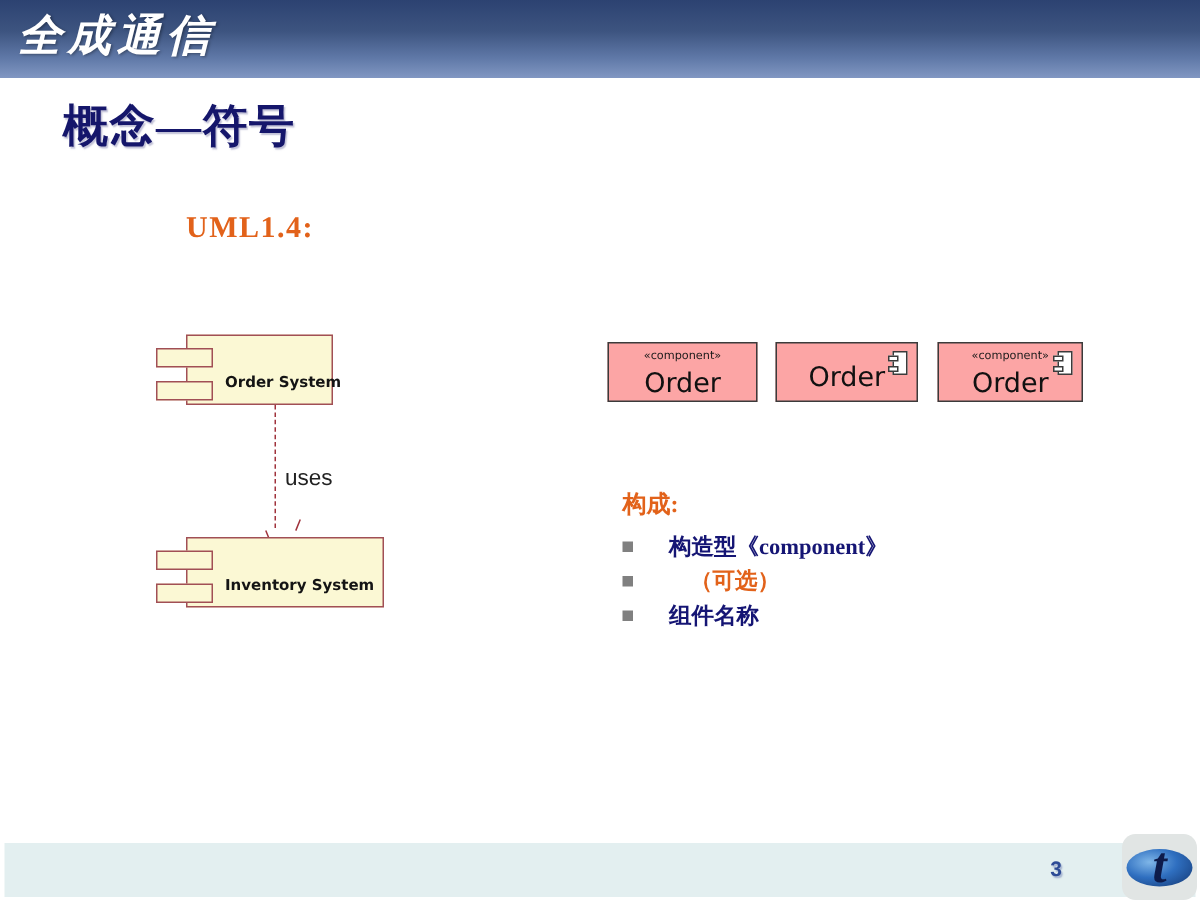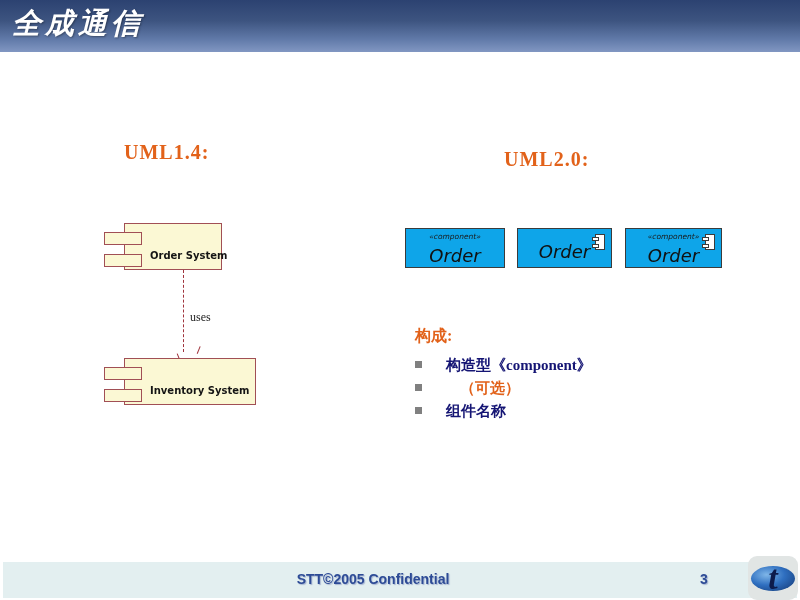--- a/index.html
+++ b/index.html
@@ -120,35 +120,34 @@
     position: absolute;
     width: 8px; height: 1.4px;
     background: #a0333c;
     top: 3px;
   }
   #uses-arrowhead::before { left: -1px; transform: rotate(68deg); transform-origin: left center; }
   #uses-arrowhead::after  { left: 11px; transform: rotate(112deg); transform-origin: right center; }
   #uses-label {
     position: absolute;
     left: 190px; top: 310px;
-    font-family: Liberation Serif, serif;
-    font-size: 12px;
+    font-family: Liberation Sans, sans-serif;
+    font-size: 15px;
     color: #222222;
     white-space: nowrap;
   }
 
   
   .u20-box {
     position: absolute;
     top: 228px;
     height: 40px;
-    background: #0ea5e9;
+    background: #fca5a5;
     border: 1.4px solid #3b3b3b;
     box-sizing: border-box;
-    font-style: italic;
   }
   #u20-box-1 { left: 405px; width: 100px; }
   #u20-box-2 { left: 517px; width: 95px; }
   #u20-box-3 { left: 625px; width: 97px; }
 
   .u20-stereotype {
     position: absolute;
     left: 0; right: 0; top: 3px;
     text-align: center;
     font-family: "DejaVu Sans", sans-serif;
@@ -290,20 +289,21 @@
 </style>
 </head>
 <body>
 
 <div id="slide">
 
   <div id="header-banner">
     <div id="brand-logo-text">全成通信</div>
   </div>
 
+  <div id="page-title">概念—符号</div>
 
   <div class="section-heading" id="uml14-heading">UML1.4:</div>
 
   <div class="u14-component" id="comp-order-system">
     <div class="u14-body"></div>
     <div class="u14-tab tab-top"></div>
     <div class="u14-tab tab-bot"></div>
     <div class="u14-label">Order System</div>
   </div>
 
@@ -311,21 +311,20 @@
   <div id="uses-arrowhead"></div>
   <div id="uses-label">uses</div>
 
   <div class="u14-component" id="comp-inventory-system">
     <div class="u14-body"></div>
     <div class="u14-tab tab-top"></div>
     <div class="u14-tab tab-bot"></div>
     <div class="u14-label">Inventory System</div>
   </div>
 
-  <div class="section-heading" id="uml20-heading">UML2.0:</div>
 
   <div class="u20-box" id="u20-box-1">
     <div class="u20-stereotype">«component»</div>
     <div class="u20-name">Order</div>
   </div>
 
   <div class="u20-box" id="u20-box-2">
     <div class="u20-name">Order</div>
     <div class="component-glyph">
       <div class="cg-body"></div>
@@ -355,21 +354,20 @@
       <span class="bullet-marker"></span>
       <span class="bullet-sub">（可选）</span>
     </div>
     <div class="bullet-row">
       <span class="bullet-marker"></span>
       <span>组件名称</span>
     </div>
   </div>
 
   <div id="footer-bar">
-    <div id="footer-confidential">STT©2005 Confidential</div>
     <div id="footer-page-number">3</div>
   </div>
 
   <div id="corner-logo">
     <div class="logo-ellipse"></div>
     <div class="logo-mark">t</div>
   </div>
 
 </div>
 

